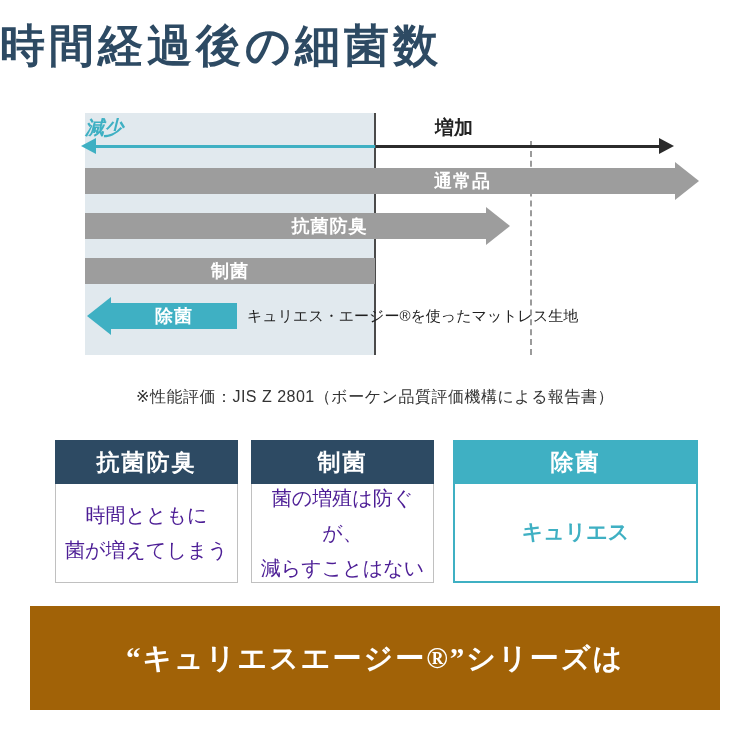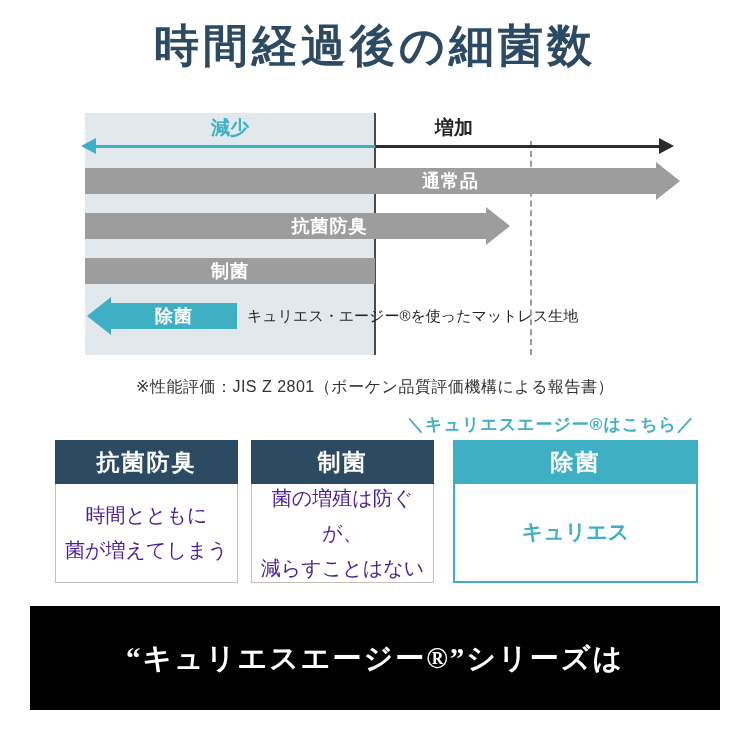--- a/index.html
+++ b/index.html
@@ -6,62 +6,62 @@
   body{
     width:750px;height:750px;background:#ffffff;
     font-family:"Liberation Sans","DejaVu Sans",sans-serif;
     overflow:hidden;
   }
   .page{position:relative;width:750px;height:750px;background:#fff;}
 
   
   .title{
     position:absolute;top:16px;left:0;width:750px;
-    text-align:center;margin:0;
+    margin:0;
     font-family:"Liberation Serif","DejaVu Serif",serif;
     font-size:45px;font-weight:700;letter-spacing:4px;
     color:#2d4a63;
   }
 
   
   .chart{position:absolute;left:85px;top:113px;width:600px;height:244px;}
   .zone{position:absolute;left:0;top:0;width:290px;height:242px;background:#e1e9ee;}
   .vline{position:absolute;left:289px;top:0;width:2px;height:242px;background:#4a4a4a;}
   .dline{position:absolute;left:445px;top:28px;width:0;height:214px;border-left:2px dashed #9b9b9b;}
 
   .axis-label{position:absolute;top:2px;font-size:19px;font-weight:700;}
-  .axis-label.left{left:0;width:290px;text-align:center;color:#3fb0c3;}
+  .axis-label.left{left:0;width:290px;text-align:left;color:#3fb0c3;font-style:italic;}
   .axis-label.right{left:350px;width:190px;color:#222;}
 
   .axis-line{position:absolute;top:32px;height:3px;}
   .axis-line.teal{left:10px;width:280px;background:#3fb0c3;}
   .axis-line.black{left:291px;width:284px;background:#2b2b2b;}
   .head{position:absolute;width:0;height:0;border-top:8px solid transparent;border-bottom:8px solid transparent;top:-7px;}
   .head.left-teal{left:-14px;border-right:15px solid #3fb0c3;}
   .head.right-black{right:-14px;border-left:15px solid #2b2b2b;}
 
   .bar{position:absolute;height:26px;background:#9d9d9d;}
   .bar .bar-label{
     position:absolute;top:50%;transform:translate(-50%,-50%);
     color:#fff;font-size:18px;font-weight:700;white-space:nowrap;letter-spacing:1px;
   }
   .bar .ah{position:absolute;width:0;height:0;border-top:19px solid transparent;border-bottom:19px solid transparent;top:-6px;}
   .bar .ah.right{right:-24px;border-left:24px solid #9d9d9d;}
-  .bar1{left:0;top:55px;width:571px;}
+  .bar1{left:0;top:55px;width:571px;padding-left:19px;}
   .bar2{left:0;top:100px;width:401px;}
   .bar3{left:0;top:145px;width:290px;}
   .bar4{left:26px;top:190px;width:126px;background:#3fb0c3;}
   .bar4 .ah.left{left:-24px;border-right:24px solid #3fb0c3;border-top:19px solid transparent;border-bottom:19px solid transparent;}
   .bar-annotation{
     position:absolute;left:162px;top:194px;
     font-size:15px;color:#1f1f1f;font-weight:400;white-space:nowrap;
   }
 
   .note{
-    position:absolute;top:377px;left:0;width:750px;text-align:center;
+    position:absolute;top:387px;left:0;width:750px;text-align:center;
     font-size:16px;color:#333;letter-spacing:0.5px;
   }
 
   .callout{
     position:absolute;top:413px;right:55px;
     font-size:17px;font-weight:700;color:#3fb0c3;letter-spacing:1px;
     cursor:pointer;
   }
 
   
@@ -81,21 +81,21 @@
   .card-1{margin-right:13px;}
   .card-2{margin-right:19px;}
   .card-3{width:245px;}
   .card-1 .card-header,.card-2 .card-header{background:#2d4a63;}
   .card-3 .card-header{background:#3fb0c3;}
   .card-3 .card-body{border:2px solid #3fb0c3;border-top:none;color:#3fb0c3;font-size:21px;font-weight:700;}
 
   
   .banner{
     position:absolute;left:30px;top:606px;width:690px;height:104px;
-    background:#000000;color:#fff;
+    background:#a16207;color:#fff;
     display:flex;flex-direction:column;align-items:center;justify-content:center;
     font-family:"Liberation Serif","DejaVu Serif",serif;
     font-weight:700;letter-spacing:2px;
   }
   .banner .b-line{font-size:29px;line-height:1.6;white-space:nowrap;}
 </style>
 </head>
 <body>
 
 <div class="page">
@@ -134,21 +134,20 @@
     <div class="bar bar4">
       <span class="bar-label" style="left:50%;">除菌</span>
       <span class="ah left"></span>
     </div>
 
     <div class="bar-annotation">キュリエス・エージー®を使ったマットレス生地</div>
   </div>
 
   <div class="note">※性能評価：JIS Z 2801（ボーケン品質評価機構による報告書）</div>
 
-  <div class="callout">＼キュリエスエージー®はこちら／</div>
 
   <div class="cards">
     <div class="card card-1">
       <div class="card-header">抗菌防臭</div>
       <div class="card-body">時間とともに
 菌が増えてしまう</div>
     </div>
     <div class="card card-2">
       <div class="card-header">制菌</div>
       <div class="card-body">菌の増殖は防ぐが、

